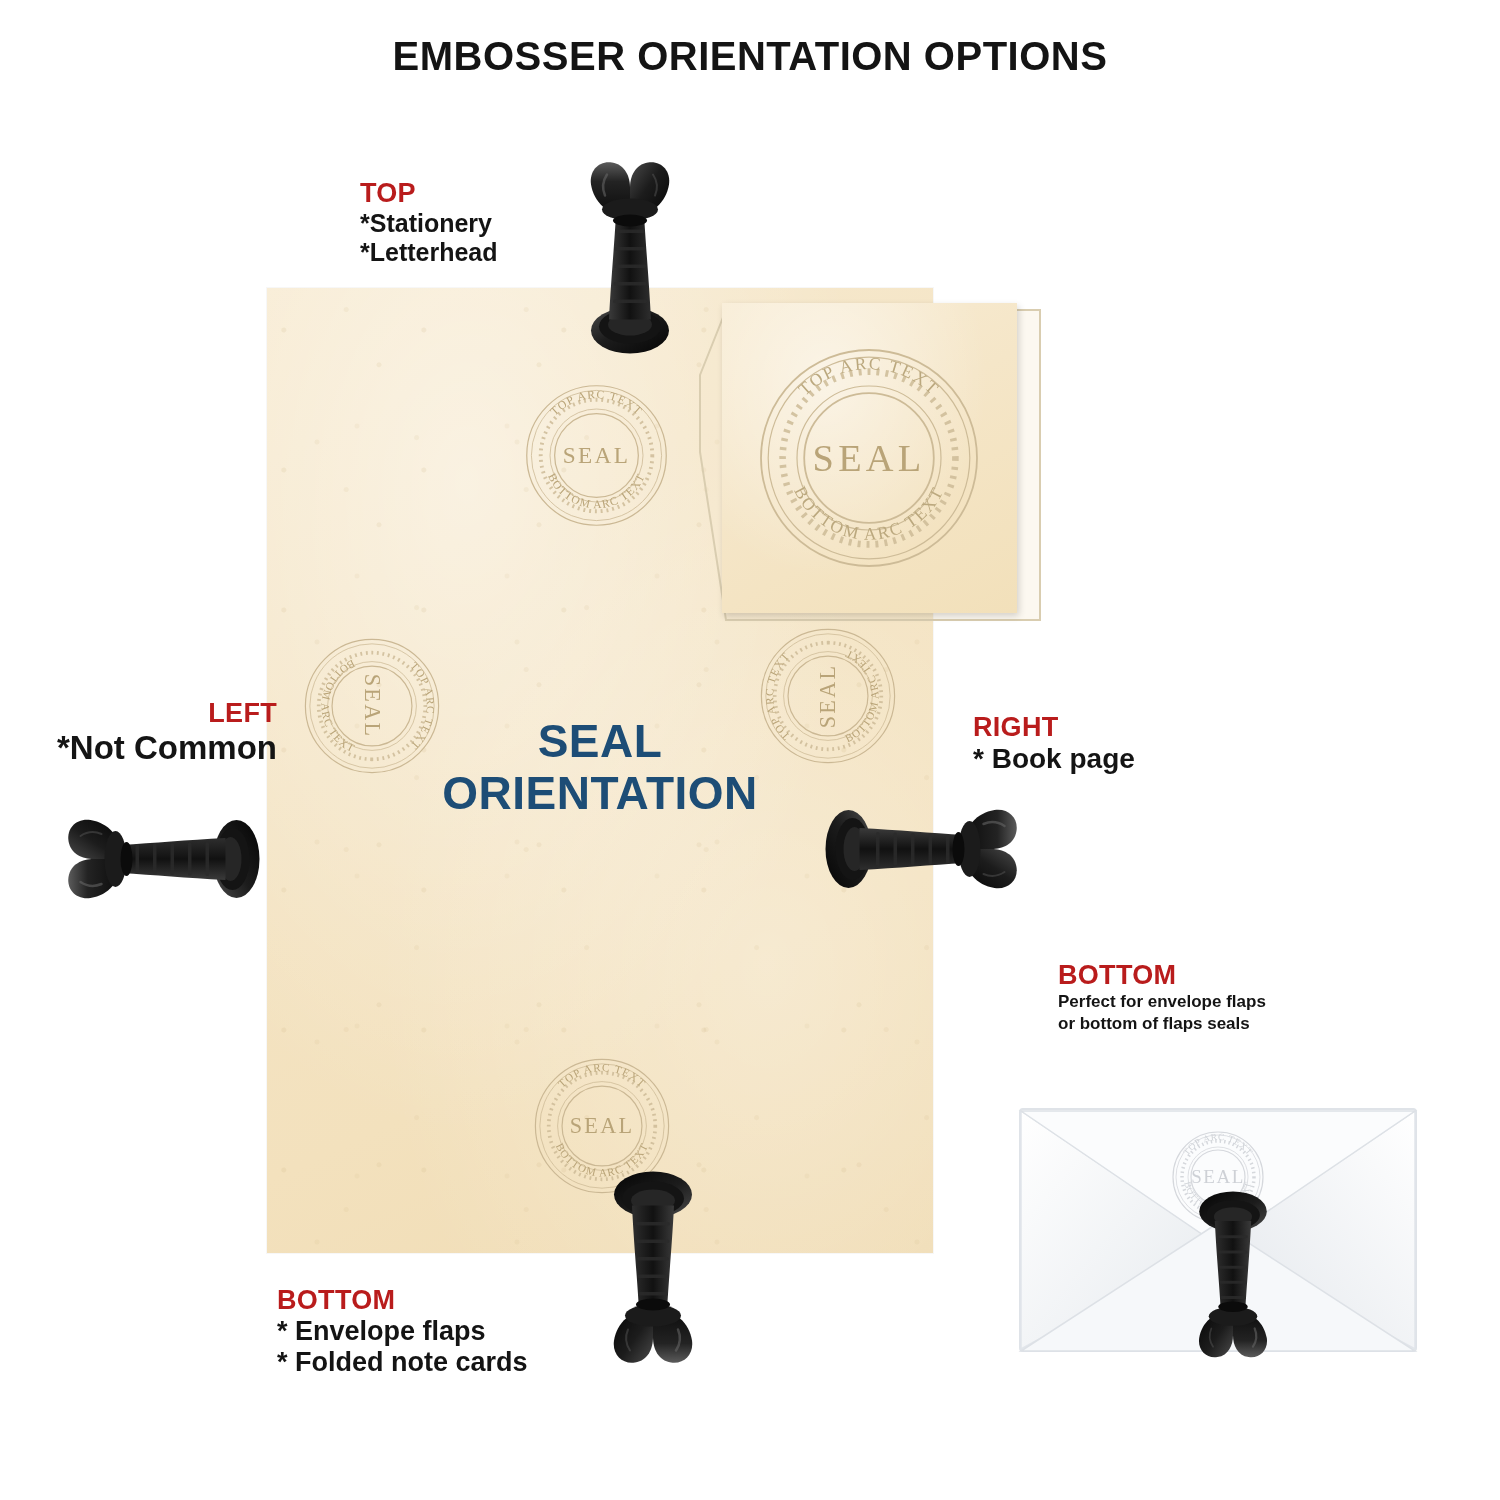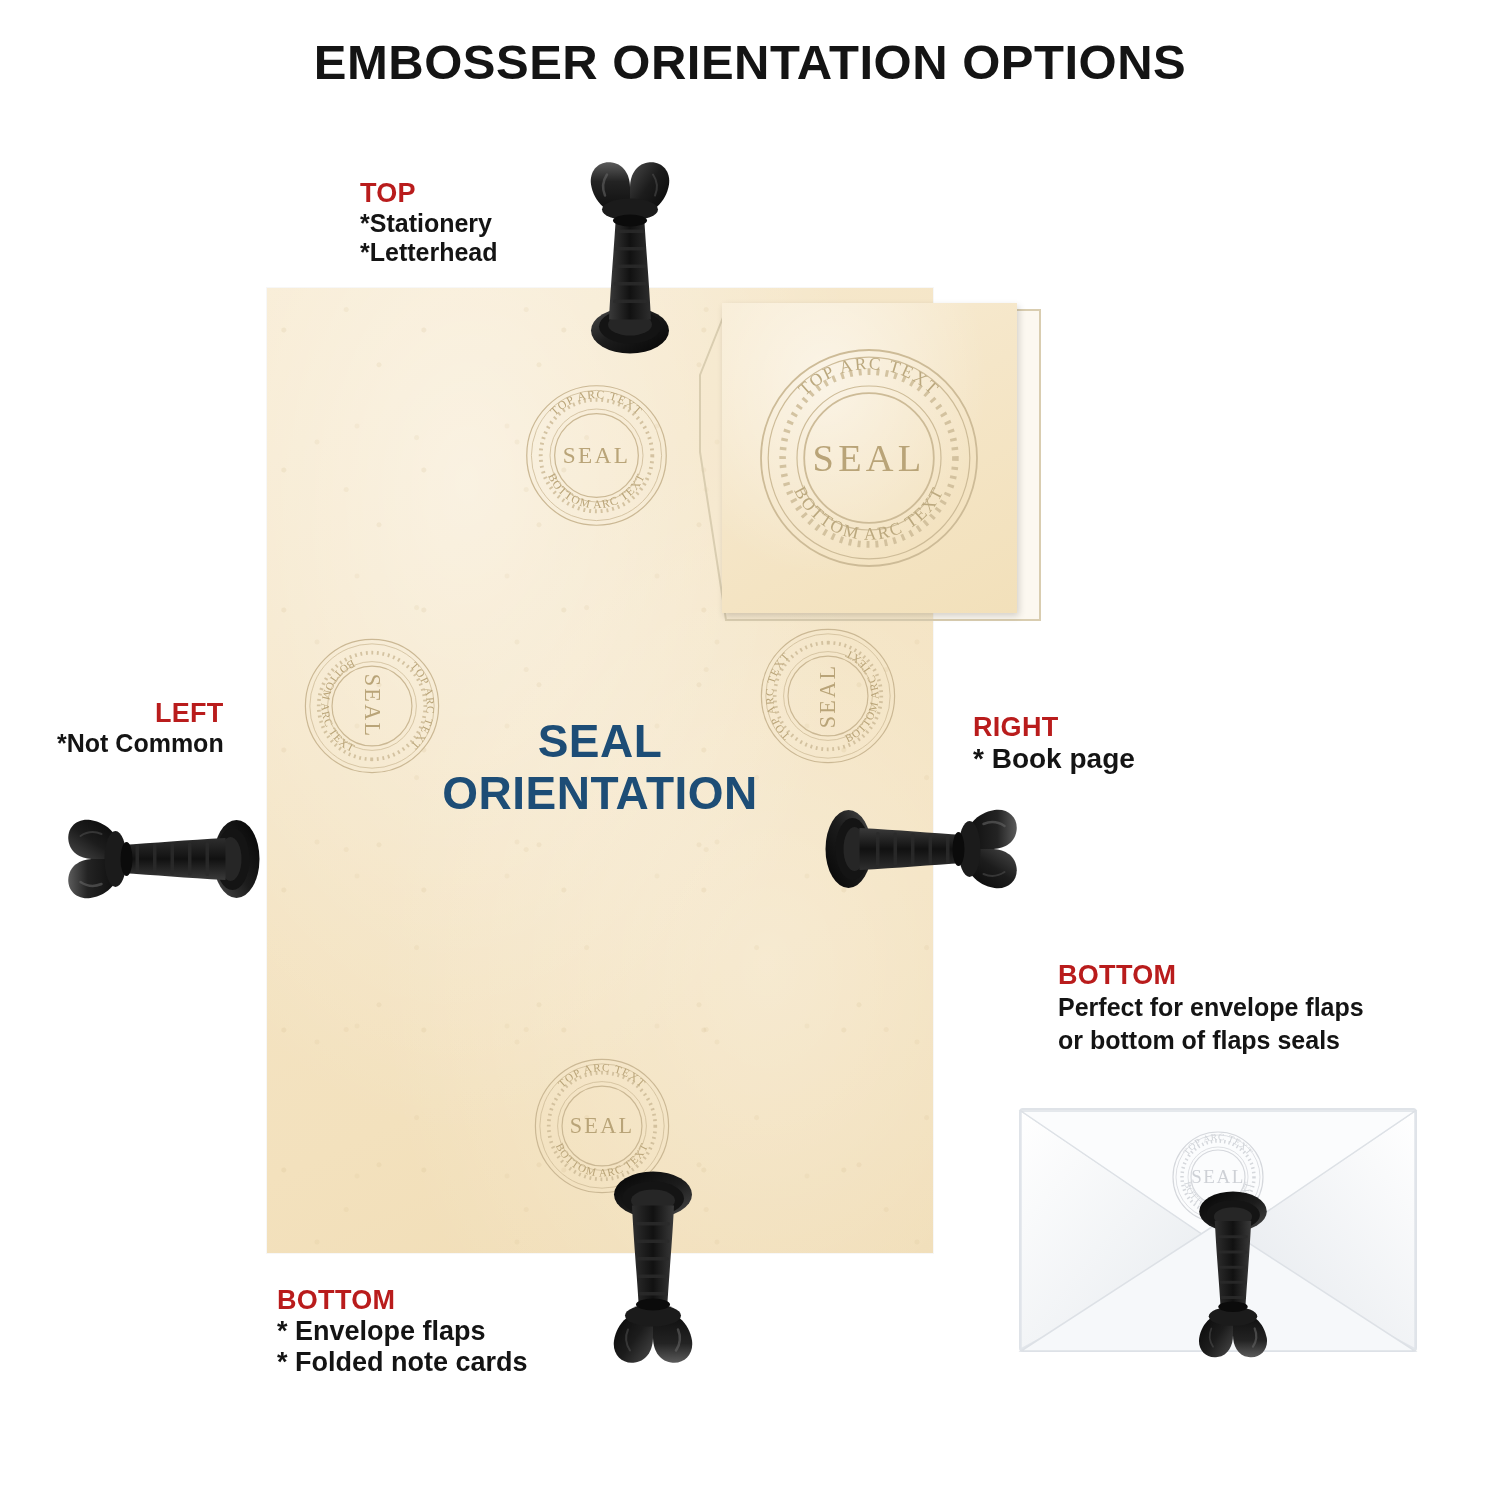--- a/index.html
+++ b/index.html
@@ -21,21 +21,21 @@
     background: #ffffff;
   }
 
   
   .title {
     position: absolute;
     top: 34px;
     left: 0;
     width: 1500px;
     text-align: center;
-    font-size: 49px;
+    font-size: 40px;
     font-weight: bold;
     letter-spacing: 0.5px;
     color: #141414;
   }
 
   
   .paper {
     position: absolute;
     left: 267px;
     top: 288px;
@@ -115,30 +115,30 @@
   }
   .label-line {
     color: #141414;
     font-weight: bold;
   }
 
   .lbl-top { left: 360px; top: 178px; font-size: 27px; }
   .lbl-top .label-line { font-size: 25px; }
 
   .lbl-left { left: 57px; top: 698px; font-size: 27px; text-align: right; }
-  .lbl-left .label-line { font-size: 25px; }
+  .lbl-left .label-line { font-size: 33px; }
 
   .lbl-right { left: 973px; top: 712px; font-size: 27px; }
   .lbl-right .label-line { font-size: 28px; }
 
   .lbl-bottom { left: 277px; top: 1285px; font-size: 27px; }
   .lbl-bottom .label-line { font-size: 27px; }
 
   .lbl-bottom2 { left: 1058px; top: 960px; font-size: 27px; }
-  .lbl-bottom2 .label-line { font-size: 25px; line-height: 1.3; }
+  .lbl-bottom2 .label-line { font-size: 17px; line-height: 1.3; }
 
   
   .envelope {
     position: absolute;
     left: 1018px;
     top: 1105px;
     width: 400px;
     height: 250px;
   }
 

